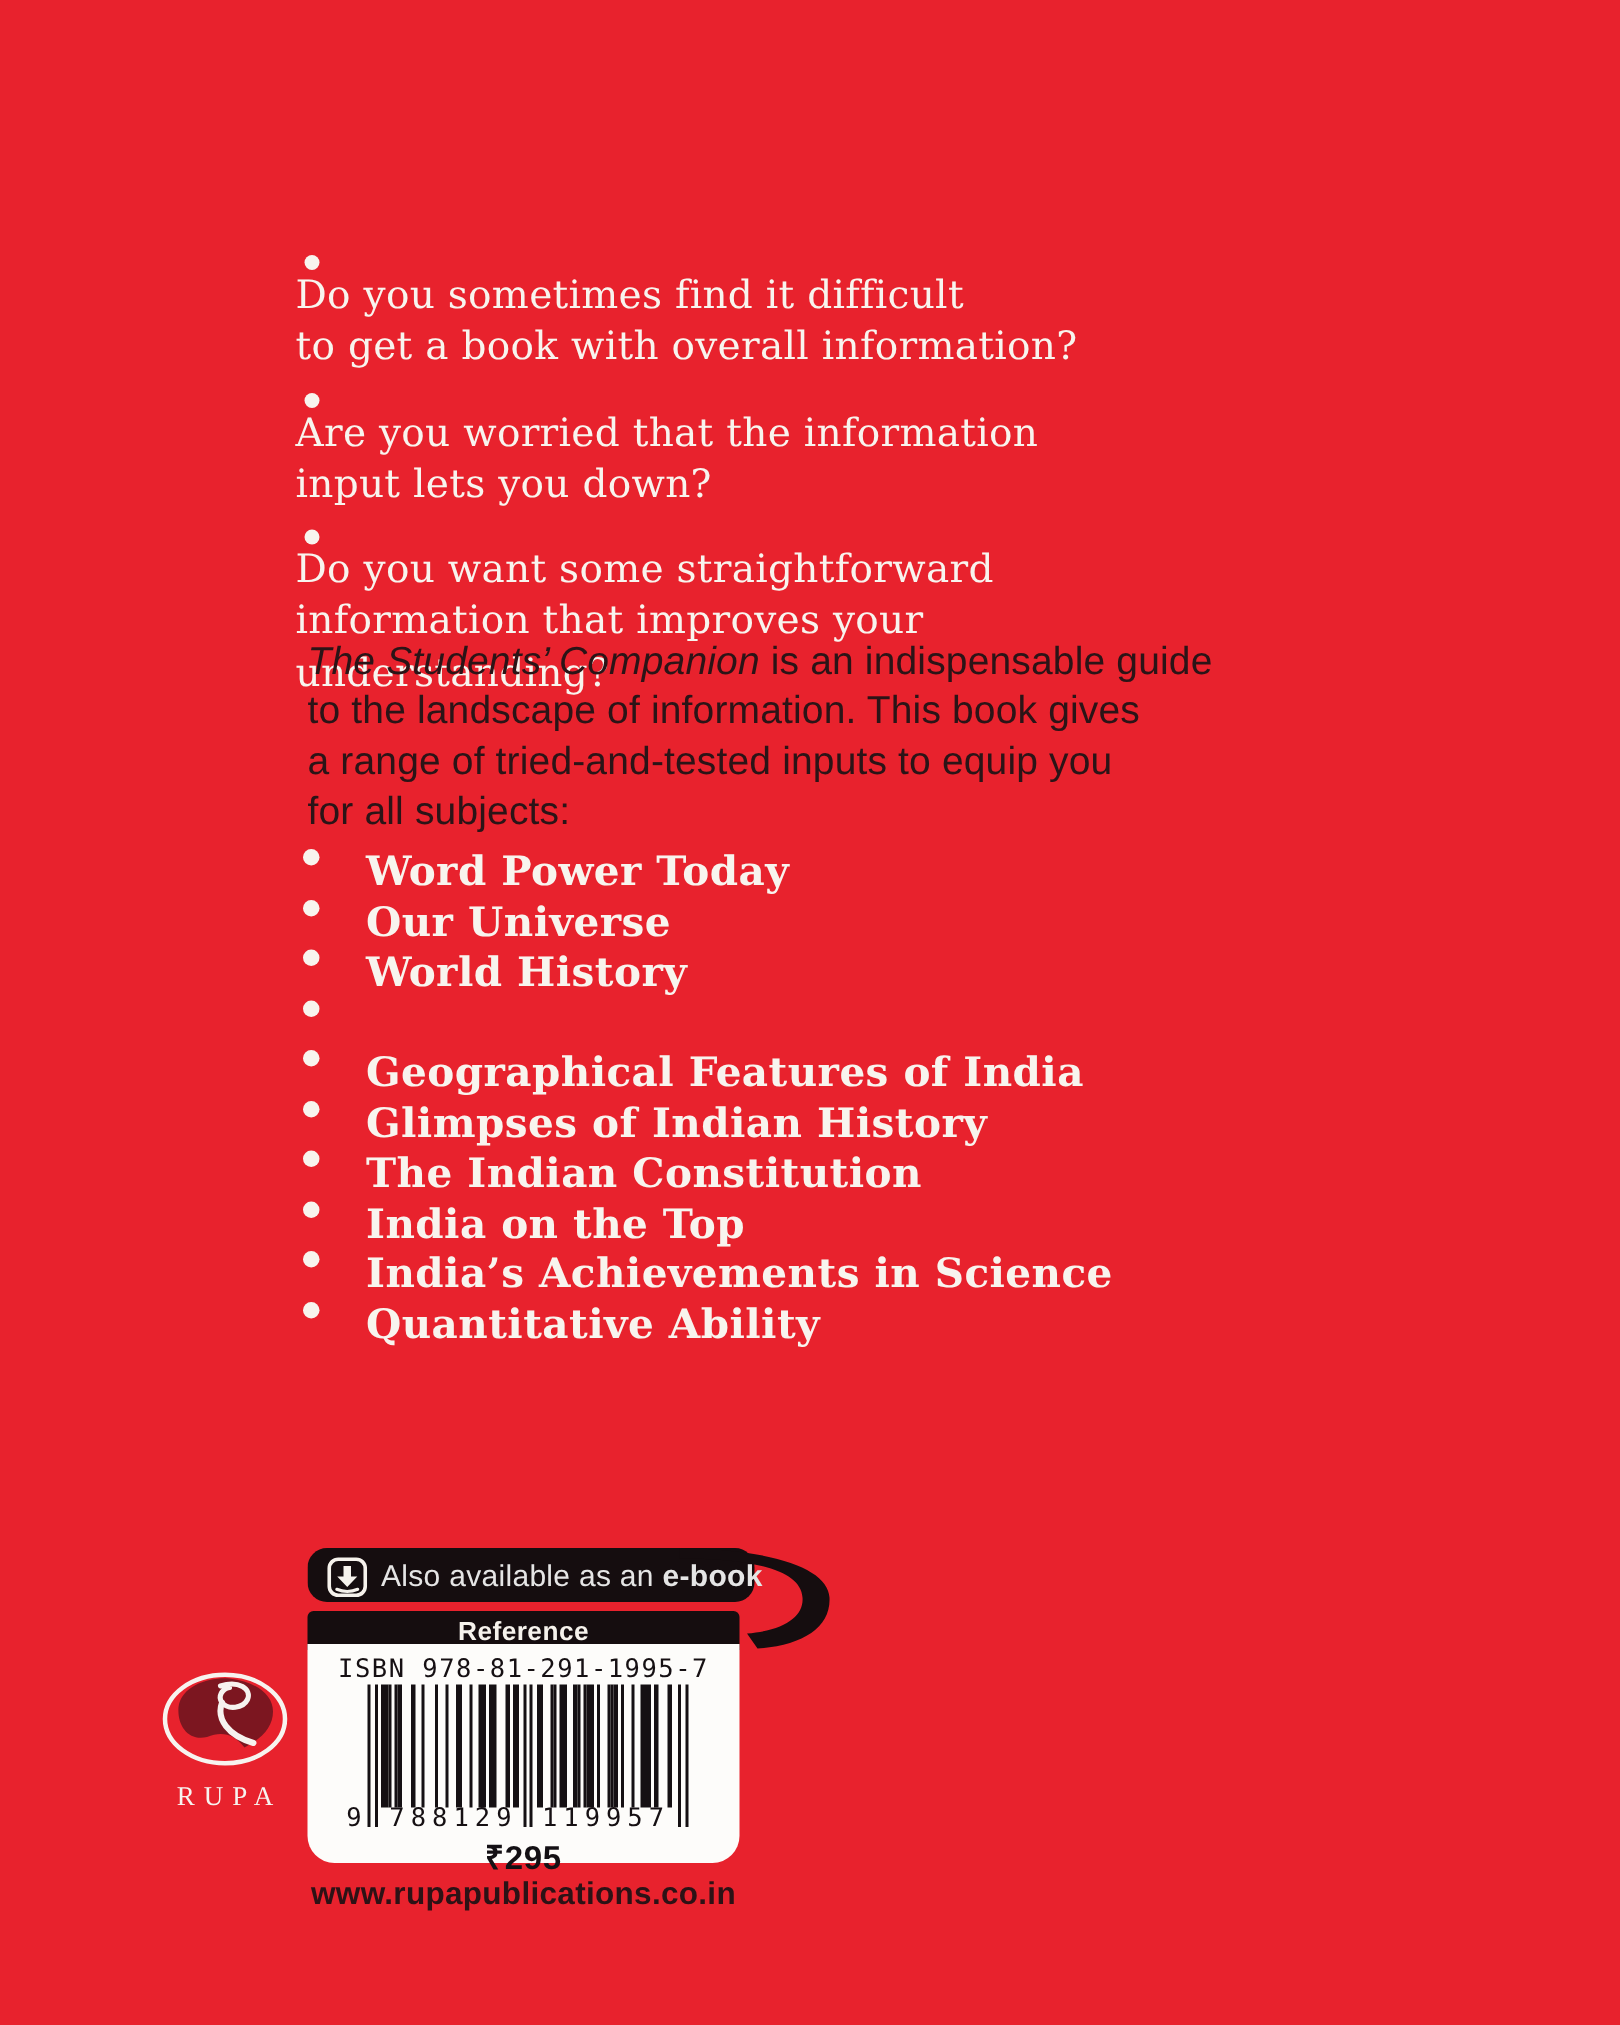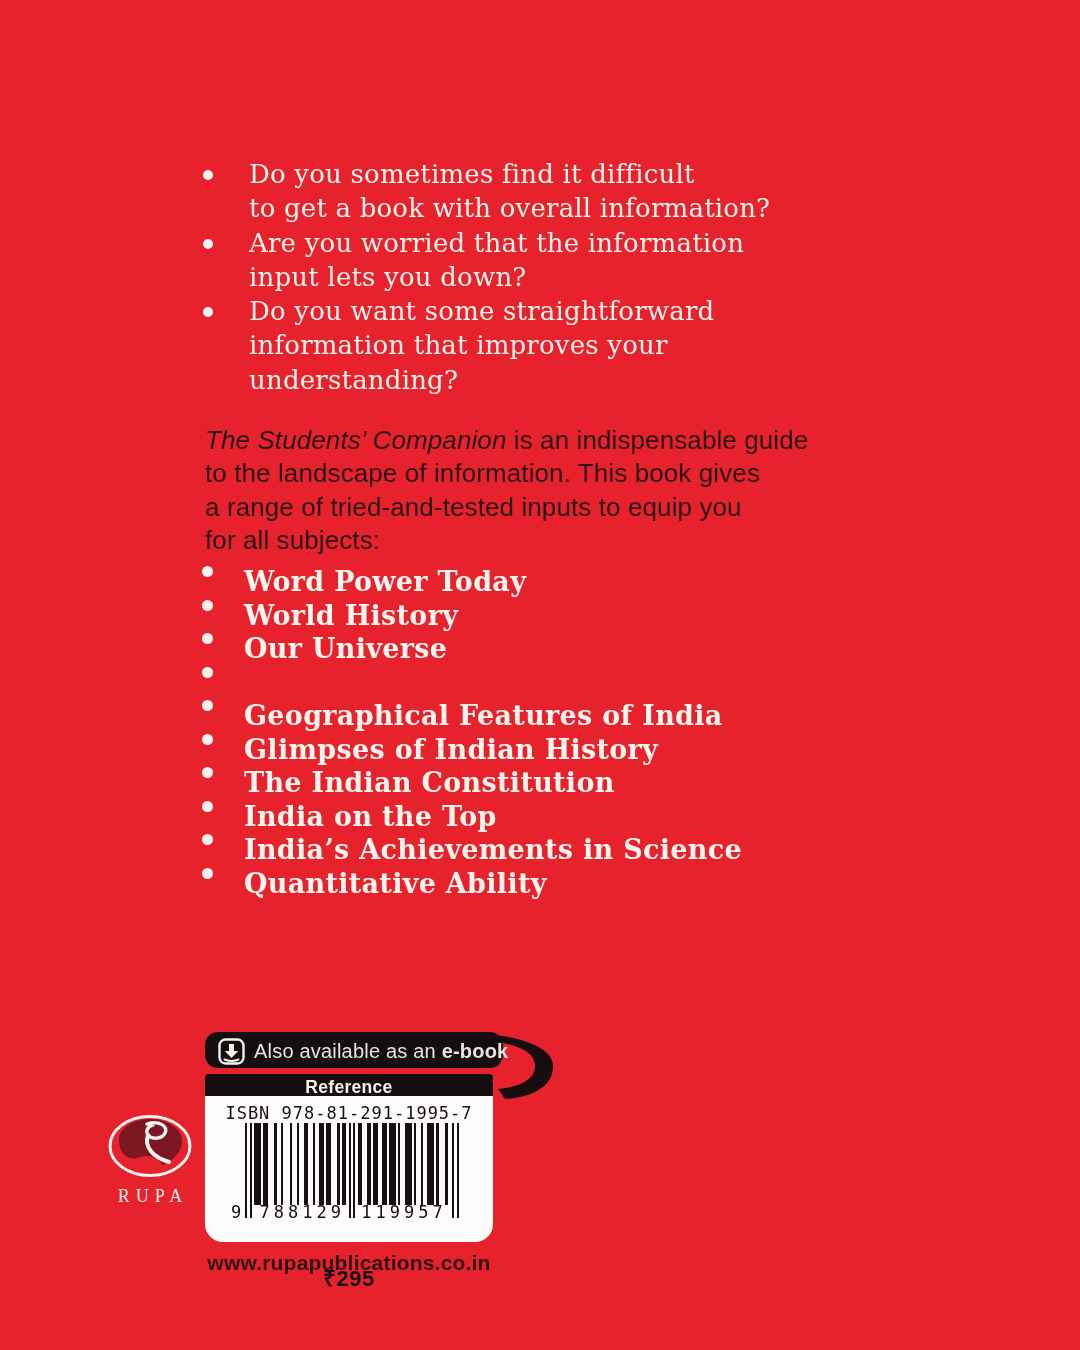--- a/index.html
+++ b/index.html
@@ -5,21 +5,21 @@
   html,body{margin:0;padding:0;background:#e8222d;}
   .cover{
     position:relative;
     width:1080px;height:1350px;
     background:#e8222d;
     overflow:hidden;
     font-family:"Liberation Sans",sans-serif;
   }
   
   .questions{position:absolute;left:197px;top:157px;width:720px;}
-  .q-item{display:flex;align-items:flex-start;}
+  .q-item{display:flex;align-items:flex-start;flex-direction:column;}
   .dot{flex:none;border-radius:50%;background:#f8f4ee;}
   .q-dot{width:10px;height:10px;margin:13px 36px 0 6px;}
   .q-text{
     font-family:"DejaVu Serif",serif;
     font-size:26px;line-height:34.3px;
     color:#f8f4ee;white-space:pre-line;
     letter-spacing:0.2px;
   }
   
   .intro{
@@ -75,21 +75,21 @@
   .bc-digits{
     position:absolute;top:106px;
     font-family:"DejaVu Sans Mono",monospace;
     font-size:17px;color:#161013;
   }
   .bc-d9{left:22px;width:18px;text-align:center;}
   .bc-g1{left:48px;width:92px;text-align:right;letter-spacing:4px;}
   .bc-g2{left:152px;width:94px;text-align:center;letter-spacing:4px;}
   .price{
     position:absolute;left:0;top:126px;width:100%;text-align:center;
-    font-size:22px;font-weight:600;color:#141014;letter-spacing:0.5px;margin-top:40px;
+    font-size:22px;font-weight:600;color:#141014;letter-spacing:0.5px;
   }
   
   .rupa{position:absolute;left:106px;top:1114px;width:88px;text-align:center;}
   .rupa-name{
     display:block;margin-top:4px;
     font-family:"Liberation Serif",serif;
     font-size:18px;color:#f7f3ef;letter-spacing:6px;padding-left:6px;
   }
   
   .website{
@@ -127,25 +127,25 @@
 a range of tried-and-tested inputs to equip you
 for all subjects:</span></p>
 
   <section class="subjects">
     <div class="s-item">
         <span class="dot s-dot"></span>
         <span class="s-text">Word Power Today</span>
       </div>
     <div class="s-item">
         <span class="dot s-dot"></span>
+        <span class="s-text">Our Universe</span>
+      </div>
+    <div class="s-item">
+        <span class="dot s-dot"></span>
         <span class="s-text">World History</span>
-      </div>
-    <div class="s-item">
-        <span class="dot s-dot"></span>
-        <span class="s-text">Our Universe</span>
       </div>
     <div class="s-item">
         <span class="dot s-dot"></span>
       </div>
     <div class="s-item">
         <span class="dot s-dot"></span>
         <span class="s-text">Geographical Features of India</span>
       </div>
     <div class="s-item">
         <span class="dot s-dot"></span>

